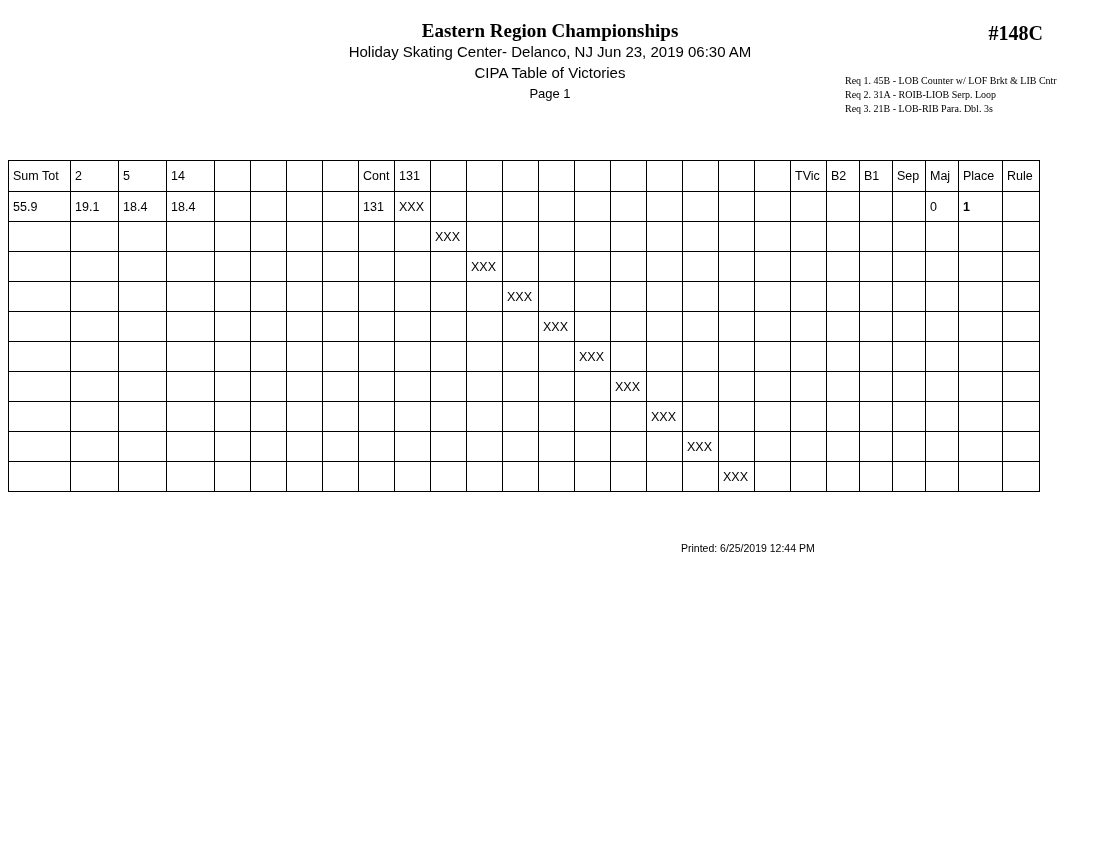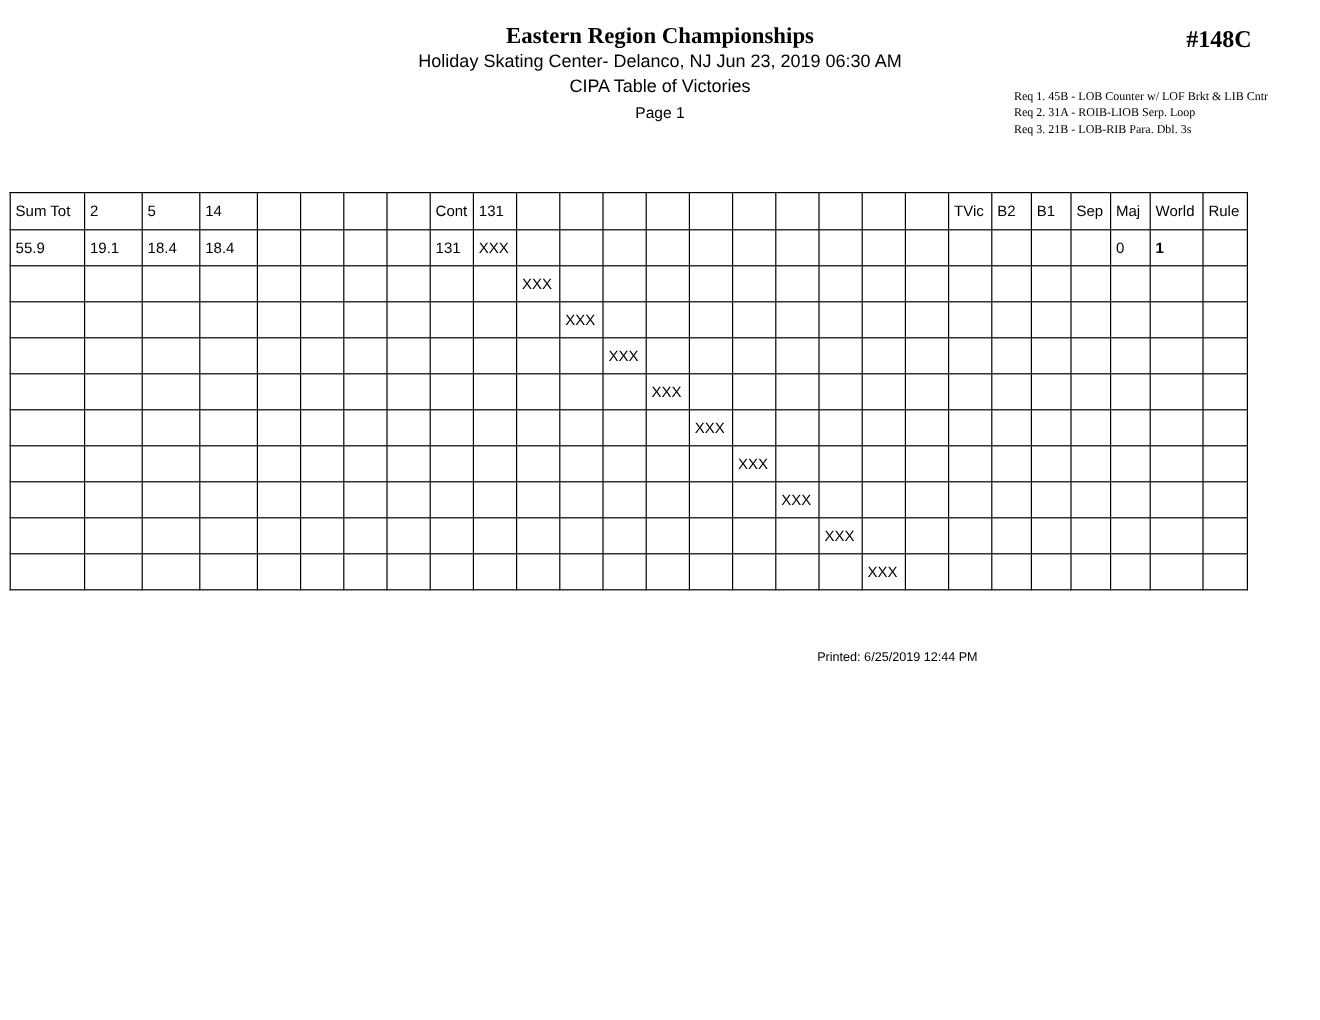--- a/index.html
+++ b/index.html
@@ -184,21 +184,21 @@
           <td></td>
           <td></td>
           <td></td>
           <td></td>
           <td></td>
           <td>TVic</td>
           <td>B2</td>
           <td>B1</td>
           <td>Sep</td>
           <td>Maj</td>
-          <td>World</td>
+          <td>Place</td>
           <td>Rule</td>
         </tr>
     </thead>
     <tbody id="grid-body">
         <tr>
           <td>55.9</td>
           <td>19.1</td>
           <td>18.4</td>
           <td>18.4</td>
           <td></td>

